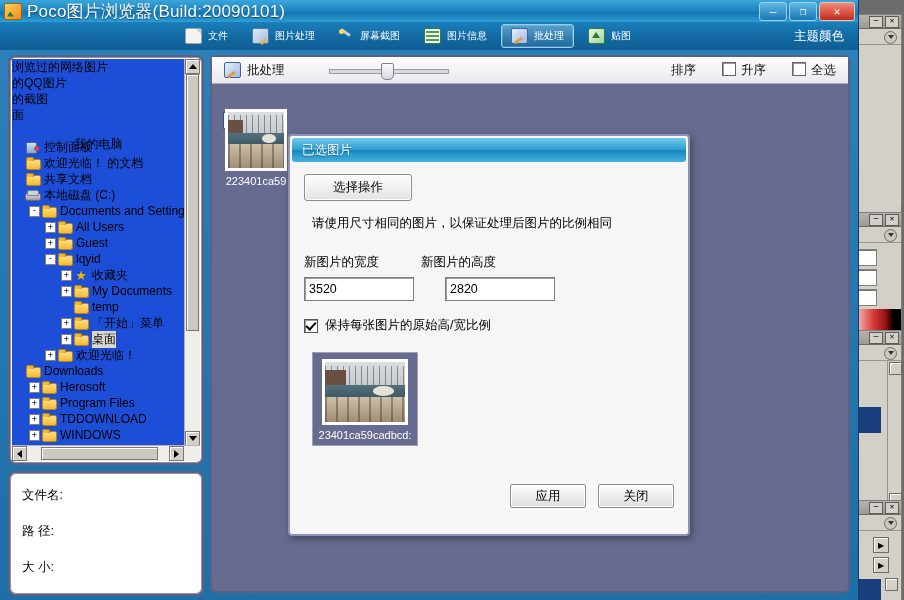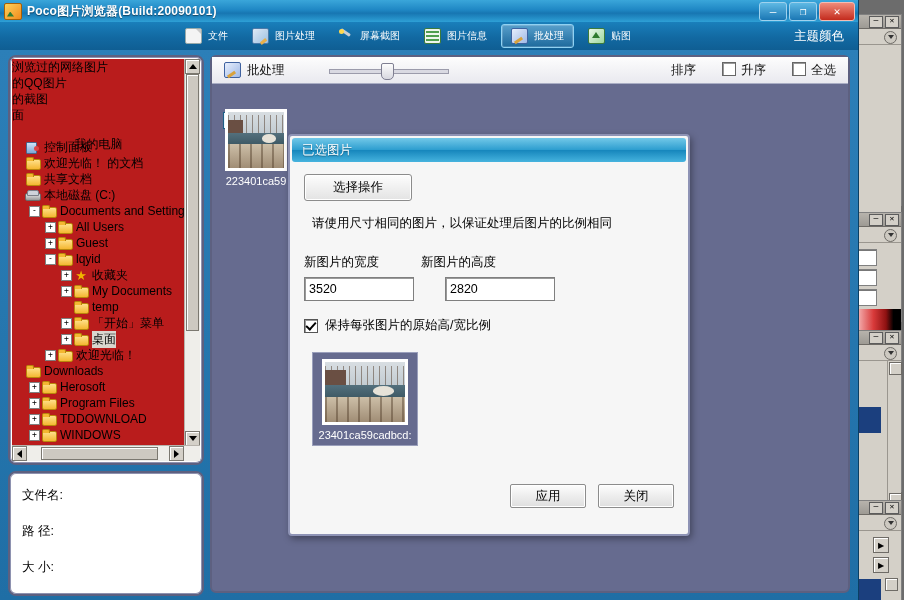--- a/index.html
+++ b/index.html
@@ -41,21 +41,21 @@
   
   #app{position:absolute;left:0;top:0;width:858px;height:600px;
        background:#1f6ea5;box-shadow:0 0 0 1px #0b3f63;}
   .titlebar{height:22px;
      background:linear-gradient(180deg,#3aa6da 0%,#1f87c4 45%,#1776b2 60%,#2ea0d6 100%);
      display:flex;align-items:center;position:relative;}
   .title-icon{width:16px;height:15px;margin:0 5px 0 4px;border-radius:2px;
      background:linear-gradient(135deg,#ffd25a,#f08a1c);border:1px solid #a85f06;position:relative;overflow:hidden;}
   .title-icon:after{content:"";position:absolute;left:2px;bottom:2px;width:7px;height:5px;background:#2e7d32;
      clip-path:polygon(0 100%,45% 0,100% 100%);}
-  .title-text{color:#ffffff;font-size:12px;letter-spacing:.2px;text-shadow:0 1px 1px rgba(0,0,0,.45);font-weight:bold;}
+  .title-text{color:#ffffff;font-size:17px;letter-spacing:.2px;text-shadow:0 1px 1px rgba(0,0,0,.45);}
   .win-ctrls{position:absolute;right:3px;top:2px;display:flex;gap:2px;}
   .wc{width:26px;height:17px;border:1px solid #9fd2ee;border-radius:3px;
       display:flex;align-items:center;justify-content:center;color:#fff;font-size:11px;
       background:linear-gradient(180deg,#5fb9e4,#1b77b4);font-family:"DejaVu Sans Mono",monospace;}
   .wc.close{background:linear-gradient(180deg,#f08b7a,#c32b1d);border-color:#f3bdb4;width:34px;}
 
   .menubar{height:28px;background:linear-gradient(180deg,#1a7fbb,#1269a2 55%,#0f5e93);
      display:flex;align-items:center;padding-left:175px;position:relative;}
   .mi{display:flex;align-items:center;gap:6px;height:22px;padding:0 9px;margin-right:4px;
       color:#ffffff;font-size:10px;border:1px solid transparent;border-radius:3px;white-space:nowrap;}
@@ -80,21 +80,21 @@
   .theme-link{position:absolute;right:14px;color:#ffffff;font-size:12.5px;}
 
   .client{position:absolute;left:0;top:50px;width:858px;height:550px;
       background:linear-gradient(180deg,#2c7fb8,#1f6ea5);padding:0;}
 
   
   .leftcol{position:absolute;left:8px;top:5px;width:196px;}
   .panel-frame{background:#ffffff;border:2px solid #5d6080;border-radius:8px;
       box-shadow:0 0 0 1px #8e92b0 inset;}
   .tree-frame{height:406px;position:relative;overflow:hidden;}
-  .treearea{position:absolute;left:2px;top:2px;right:17px;bottom:17px;overflow:hidden;background:#b91c1c;}
+  .treearea{position:absolute;left:2px;top:2px;right:17px;bottom:17px;overflow:hidden;background:#1d4ed8;}
   .tnode{height:16px;display:flex;align-items:center;white-space:nowrap;font-size:12px;color:#000;}
   .tw{width:13px;height:13px;flex:none;display:flex;align-items:center;justify-content:center;}
   .tbox{width:9px;height:9px;border:1px solid #808080;background:#fff;font-size:8px;line-height:7px;
         text-align:center;color:#000;font-family:"DejaVu Sans Mono",monospace;}
   .fold{width:16px;height:13px;flex:none;margin-right:3px;position:relative;}
   .fold:before{content:"";position:absolute;left:1px;top:2px;width:13px;height:9px;border-radius:1px 2px 2px 2px;
       background:linear-gradient(180deg,#ffe08a,#f4b731);border:1px solid #b8860b;}
   .fold:after{content:"";position:absolute;left:1px;top:0px;width:6px;height:3px;background:#f4b731;border:1px solid #b8860b;border-bottom:none;border-radius:2px 2px 0 0;}
   .ico-star{width:16px;height:13px;flex:none;margin-right:3px;position:relative;color:#f0b400;font-size:13px;line-height:13px;text-align:center;}
   .ico-cp{width:16px;height:13px;flex:none;margin-right:3px;position:relative;}

